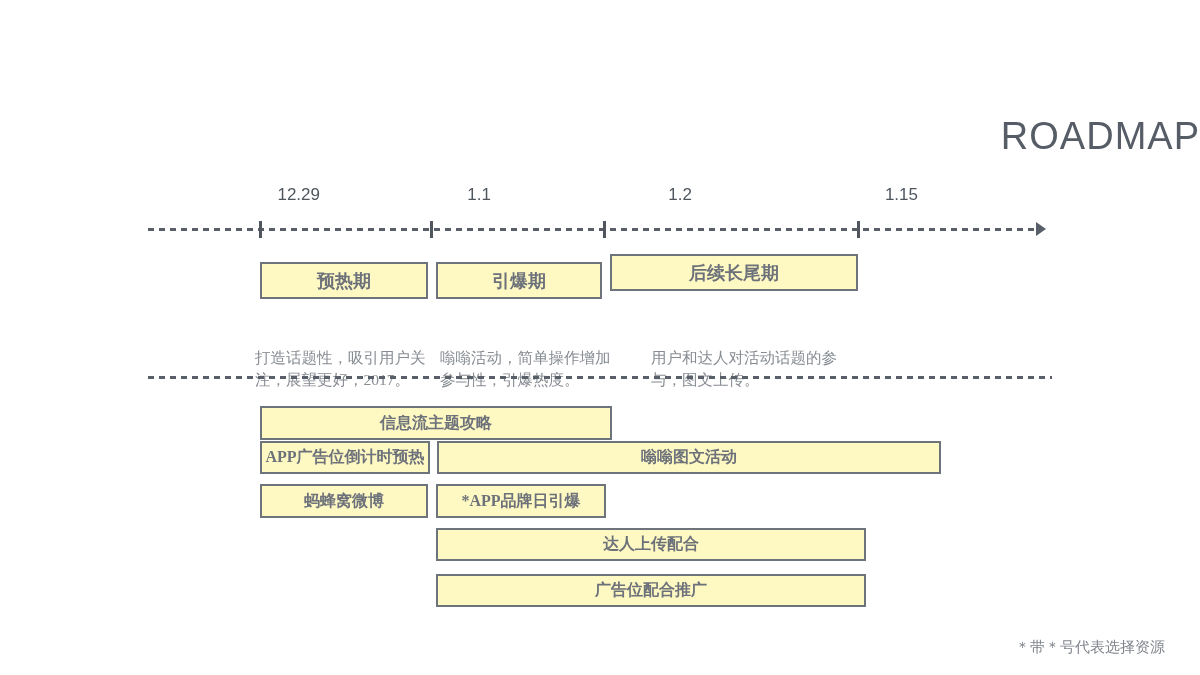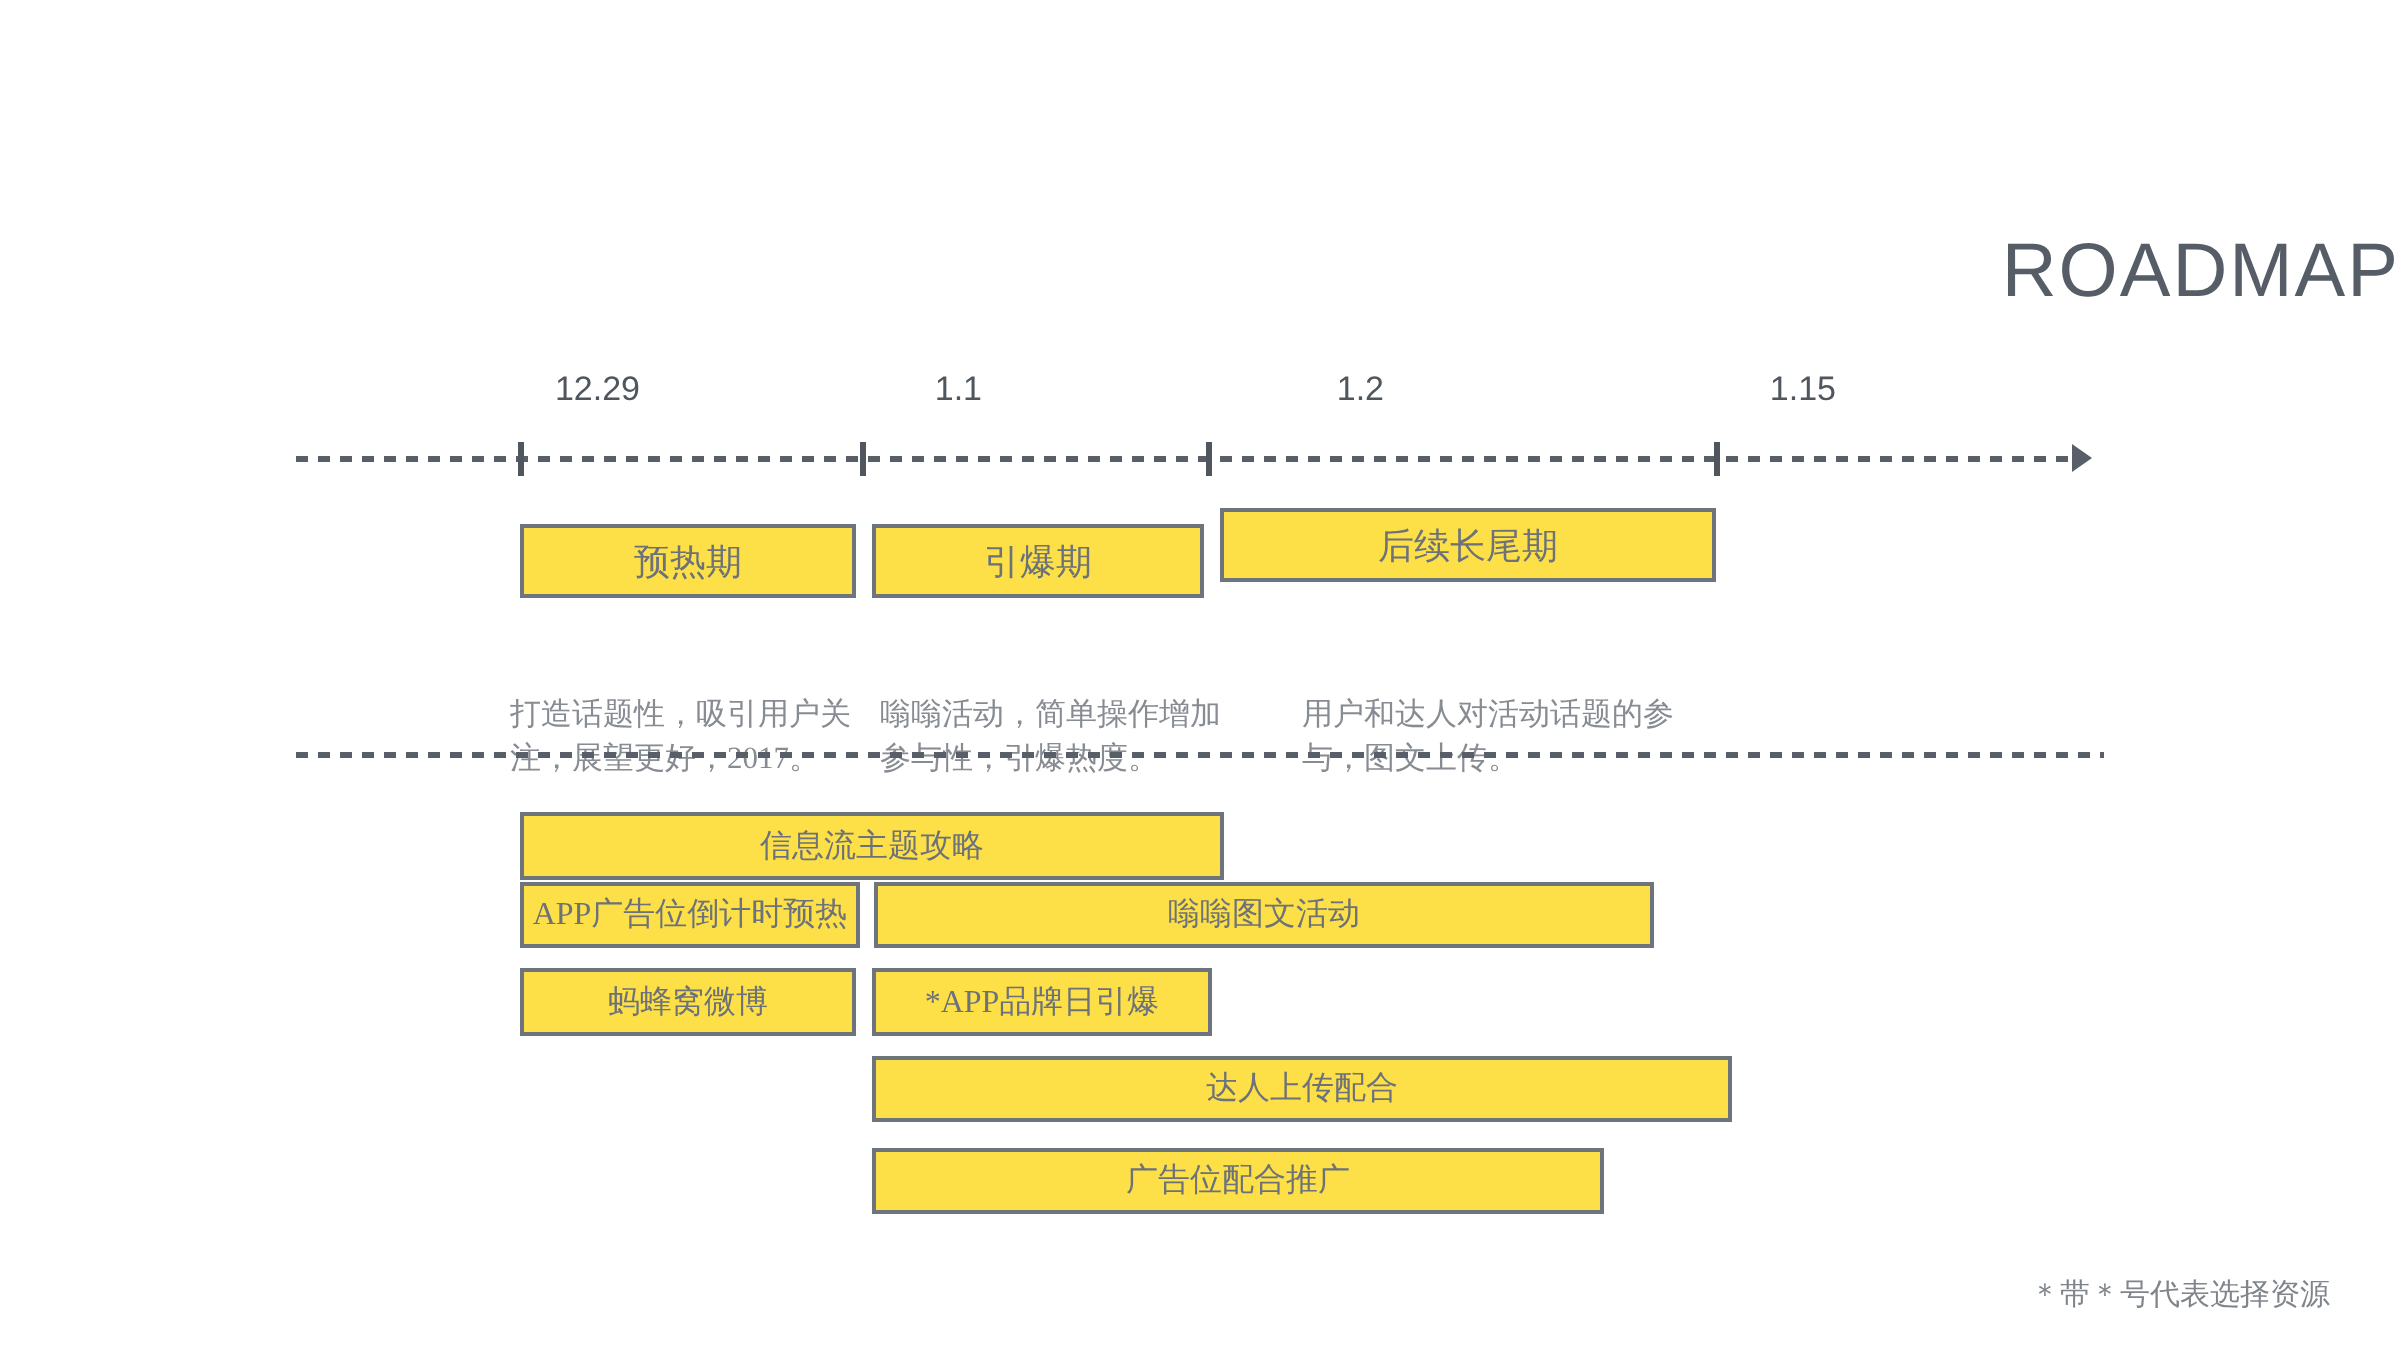--- a/index.html
+++ b/index.html
@@ -47,26 +47,27 @@
     position:absolute;
     top:221px;
     width:3px;height:17px;
     margin-left:-1px;
     background:#4f565e;
   }
   .box{
     position:absolute;
     box-sizing:border-box;
     border:2px solid #6e747c;
-    background:#fde047;
+    background:#fef9c3;
     display:flex;
     align-items:center;
     justify-content:center;
     color:#6d727a;
     font-family:"Liberation Serif","DejaVu Serif",serif;
+    font-weight:bold;
   }
   .phase-box{font-size:18px;}
   .task-box{font-size:16px;}
   .desc{
     position:absolute;
     font-size:15.5px;
     line-height:1.45;
     color:#878c93;
     font-family:"Liberation Serif","DejaVu Serif",serif;
     text-align:left;
@@ -104,21 +105,21 @@
   <div class="box phase-box" style="left:610px;top:254px;width:248px;height:37px">后续长尾期</div>
 
   <div class="desc" style="left:255px;top:316px;width:184px">打造话题性，吸引用户关注，展望更好，2017。</div>
   <div class="desc" style="left:440px;top:316px;width:172px">嗡嗡活动，简单操作增加参与性，引爆热度。</div>
   <div class="desc" style="left:651px;top:316px;width:215px">用户和达人对活动话题的参与，图文上传。</div>
 
   <div class="dashline bottom"></div>
 
   <div class="box task-box" style="left:260px;top:406px;width:352px;height:34px">信息流主题攻略</div>
   <div class="box task-box" style="left:260px;top:441px;width:170px;height:33px">APP广告位倒计时预热</div>
-  <div class="box task-box" style="left:437px;top:441px;width:390px;height:33px">嗡嗡图文活动</div>
+  <div class="box task-box" style="left:437px;top:441px;width:504px;height:33px">嗡嗡图文活动</div>
   <div class="box task-box" style="left:260px;top:484px;width:168px;height:34px">蚂蜂窝微博</div>
   <div class="box task-box" style="left:436px;top:484px;width:170px;height:34px">*APP品牌日引爆</div>
   <div class="box task-box" style="left:436px;top:528px;width:430px;height:33px">达人上传配合</div>
-  <div class="box task-box" style="left:436px;top:574px;width:366px;height:33px">广告位配合推广</div>
+  <div class="box task-box" style="left:436px;top:574px;width:430px;height:33px">广告位配合推广</div>
 
   <div class="footnote">＊带＊号代表选择资源</div>
 
 </div>
 
 </body></html>

